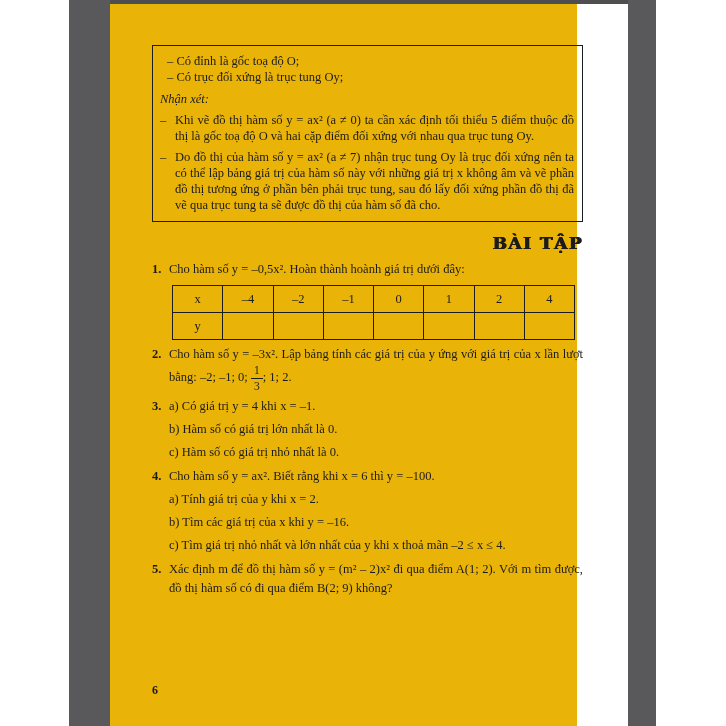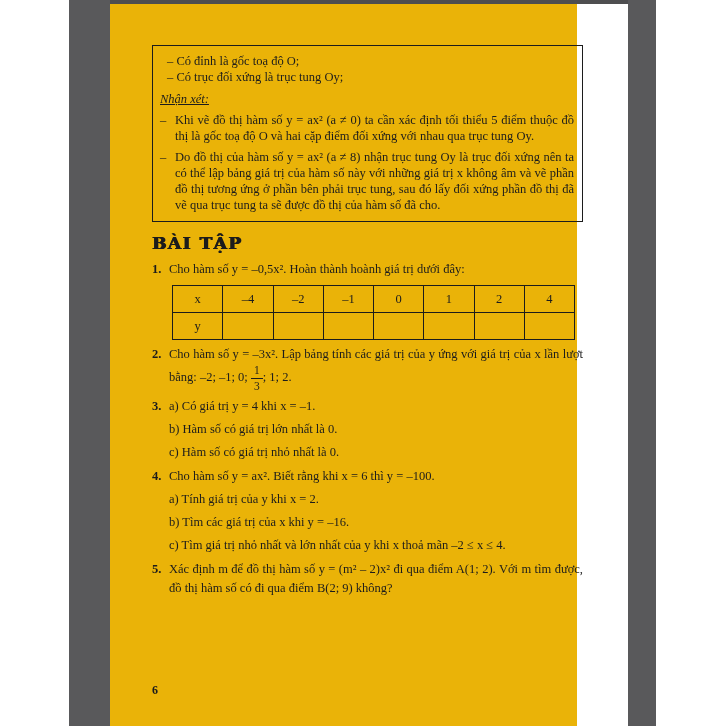--- a/index.html
+++ b/index.html
@@ -16,27 +16,27 @@
   .content{position:absolute;left:42px;top:0;width:431px;}
 
   .rules-box{
     margin-top:41px;border:1.5px solid #1c1c1c;
     padding:6px 8px 8px 5px;
     font-size:12.5px;line-height:16px;text-align:justify;
   }
   .rules-box p{margin:0;}
   .rule-item{text-indent:9px;margin-top:4px;}
   .rule-item:first-child{margin-top:1px;}
-  .note-label{font-style:italic;margin-top:6px !important;text-indent:2px;text-decoration:underline;}
+  .note-label{font-style:italic;margin-top:6px !important;text-indent:2px;}
   .note-row{display:flex;margin-top:5px;}
   .note-dash{flex:none;width:17px;text-indent:2px;}
   .note-text{flex:1;text-align:justify;}
 
   .section-title{
-    margin:11px 0 7px 0;text-align:left;
+    margin:11px 0 7px 0;text-align:right;
     font-family:"DejaVu Serif", serif;
     font-size:17px;font-weight:bold;letter-spacing:1.5px;
     text-shadow:0.7px 0 0 currentColor, -0.3px 0 0 currentColor;
   }
 
   .exercise{position:relative;padding-left:17px;margin-top:5px;
     font-size:12.5px;line-height:19px;text-align:justify;}
   .exercise p{margin:0;}
   .ex-num{position:absolute;left:0;top:0;font-weight:bold;}
   .sub-item{margin-top:4px !important;}
@@ -69,21 +69,21 @@
     <div class="rules-box">
       <p class="rule-item">– Có đỉnh là gốc toạ độ O;</p>
       <p class="rule-item">– Có trục đối xứng là trục tung Oy;</p>
       <p class="note-label">Nhận xét:</p>
       <div class="note-row">
         <span class="note-dash">–</span>
         <p class="note-text">Khi vẽ đồ thị hàm số y = ax² (a ≠ 0) ta cần xác định tối thiểu 5 điểm thuộc đồ thị là gốc toạ độ O và hai cặp điểm đối xứng với nhau qua trục tung Oy.</p>
       </div>
       <div class="note-row">
         <span class="note-dash">–</span>
-        <p class="note-text">Do đồ thị của hàm số y = ax² (a ≠ 8) nhận trục tung Oy là trục đối xứng nên ta có thể lập bảng giá trị của hàm số này với những giá trị x không âm và vẽ phần đồ thị tương ứng ở phần bên phải trục tung, sau đó lấy đối xứng phần đồ thị đã vẽ qua trục tung ta sẽ được đồ thị của hàm số đã cho.</p>
+        <p class="note-text">Do đồ thị của hàm số y = ax² (a ≠ 7) nhận trục tung Oy là trục đối xứng nên ta có thể lập bảng giá trị của hàm số này với những giá trị x không âm và vẽ phần đồ thị tương ứng ở phần bên phải trục tung, sau đó lấy đối xứng phần đồ thị đã vẽ qua trục tung ta sẽ được đồ thị của hàm số đã cho.</p>
       </div>
     </div>
 
     <h2 class="section-title">BÀI TẬP</h2>
 
     <div class="exercise">
       <span class="ex-num">1.</span>
       <p>Cho hàm số y = –0,5x². Hoàn thành hoành giá trị dưới đây:</p>
       <table class="values">
         <tbody>

